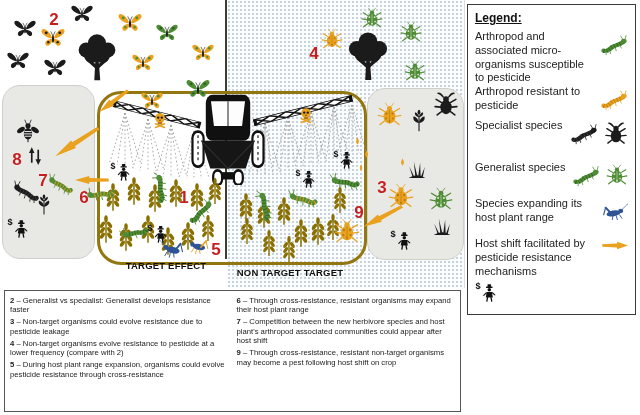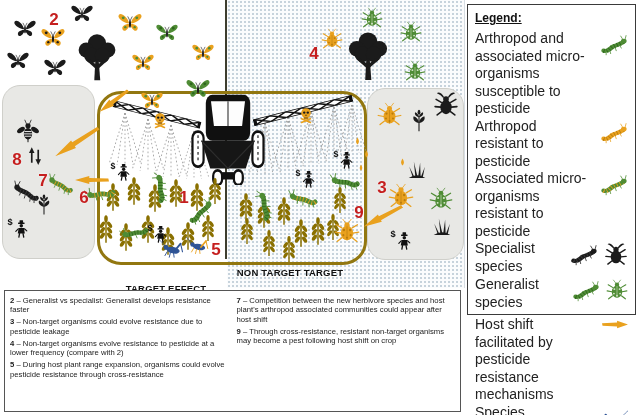--- a/index.html
+++ b/index.html
@@ -21,21 +21,21 @@
             transform:translate(-50%,-50%);white-space:nowrap;}
   .it{position:absolute;}
   .it svg{display:block;}
   .num{position:absolute;transform:translate(-50%,-50%);font-size:17px;font-weight:bold;
        color:var(--red);line-height:1;text-shadow:0 0 2px #fff;}
   
   .legend{position:absolute;left:467px;top:4px;width:169px;height:311px;background:#fff;
           border:1.5px solid #3a3a3a;padding:6px 7px;box-sizing:border-box;}
   .lg-title{font-size:12px;font-weight:bold;text-decoration:underline;color:#111;margin-bottom:5px;}
   .lg-row{display:flex;align-items:flex-start;justify-content:space-between;}
-  .lg-text{font-size:14px;color:#222;line-height:1.25;width:112px;}
+  .lg-text{font-size:11px;color:#222;line-height:1.25;width:112px;}
   .lg-icons{display:flex;gap:6px;align-items:center;padding-top:2px;}
   .lg-icons .it{position:static;}
   .lg-row:nth-child(1){min-height:40px}.lg-row:nth-child(2){min-height:34px}
   .lg-row:nth-child(3){min-height:42px}.lg-row:nth-child(4){min-height:36px}
   .lg-row:nth-child(5){min-height:40px}.lg-row:nth-child(6){min-height:36px}
   .lg-row:nth-child(7){min-height:36px}.lg-row:nth-child(8){min-height:22px}
   
   .caption{position:absolute;left:4px;top:290px;width:457px;height:122px;background:#fff;
            border:1.5px solid #555;box-sizing:border-box;}
   .cap-title{font-size:10.5px;font-weight:bold;text-align:center;color:#111;
@@ -676,21 +676,21 @@
         <div class="num" style="left: 184px; top: 197px;">1</div>
         <div class="num" style="left: 54px; top: 19px;">2</div>
         <div class="num" style="left: 382px; top: 187px;">3</div>
         <div class="num" style="left: 314px; top: 53px;">4</div>
         <div class="num" style="left: 216px; top: 249px;">5</div>
         <div class="num" style="left: 84px; top: 197px;">6</div>
         <div class="num" style="left: 43px; top: 180px;">7</div>
         <div class="num" style="left: 17px; top: 159px;">8</div>
         <div class="num" style="left: 359px; top: 212px;">9</div>
       </div>
-    <div class="efflabel" style="left:166px;top:288px">TARGET EFFECT</div>
+    <div class="efflabel" style="left:166px;top:265px">TARGET EFFECT</div>
     <div class="efflabel" style="left:290px;top:272px">NON TARGET TARGET</div>
   </div>
 
   <div class="legend">
     <div class="lg-title">Legend:</div>
     <div id="lg-rows">
         <div class="lg-row">
           <div class="lg-text">Arthropod and associated micro-organisms susceptible to pesticide</div>
           <div class="lg-icons">
             <div class="it" style="width: 28px; height: 24px; --c1: #4f8c35; --c2: #2e661d;">
@@ -704,30 +704,20 @@
           <div class="lg-text">Arthropod resistant to pesticide</div>
           <div class="lg-icons">
             <div class="it" style="width: 28px; height: 24px; --c1: #e9a11e; --c2: #b97c0c;">
               <svg viewBox="0 0 100 100" width="100%" height="100%" preserveAspectRatio="none">
                 <use href="#sym-caterpillar"></use>
               </svg>
             </div>
           </div>
         </div>
         <div class="lg-row">
-          <div class="lg-text">Associated micro-organisms resistant to pesticide</div>
-          <div class="lg-icons">
-            <div class="it" style="width: 28px; height: 24px; --c1: #4f8c35; --c2: #e9a11e;">
-              <svg viewBox="0 0 100 100" width="100%" height="100%" preserveAspectRatio="none">
-                <use href="#sym-caterpillar"></use>
-              </svg>
-            </div>
-          </div>
-        </div>
-        <div class="lg-row">
           <div class="lg-text">Specialist species</div>
           <div class="lg-icons">
             <div class="it" style="width: 28px; height: 24px; --c1: #1b1b1b; --c2: #3c3c3c;">
               <svg viewBox="0 0 100 100" width="100%" height="100%" preserveAspectRatio="none">
                 <use href="#sym-caterpillar"></use>
               </svg>
             </div>
             <div class="it" style="width: 24px; height: 24px; --c1: #1b1b1b;">
               <svg viewBox="0 0 100 100" width="100%" height="100%" preserveAspectRatio="none">
                 <use href="#sym-beetle2"></use>
@@ -744,35 +734,35 @@
               </svg>
             </div>
             <div class="it" style="width: 22px; height: 22px; --c1: #4f8c35; --c2: #d8e8cc;">
               <svg viewBox="0 0 100 100" width="100%" height="100%" preserveAspectRatio="none">
                 <use href="#sym-beetle"></use>
               </svg>
             </div>
           </div>
         </div>
         <div class="lg-row">
+          <div class="lg-text">Species expanding its host plant range</div>
+          <div class="lg-icons">
+            <div class="it" style="width: 28px; height: 24px; --c1: #2f5496;">
+              <svg viewBox="0 0 100 100" width="100%" height="100%" preserveAspectRatio="none">
+                <use href="#sym-cricket"></use>
+              </svg>
+            </div>
+          </div>
+        </div>
+        <div class="lg-row">
           <div class="lg-text">Host shift facilitated by pesticide resistance mechanisms</div>
           <div class="lg-icons">
             <div class="it" style="width: 26px; height: 13px; --c1: #e9a11e;">
               <svg viewBox="0 0 100 100" width="100%" height="100%" preserveAspectRatio="none">
                 <use href="#sym-arrow"></use>
-              </svg>
-            </div>
-          </div>
-        </div>
-        <div class="lg-row">
-          <div class="lg-text">Species expanding its host plant range</div>
-          <div class="lg-icons">
-            <div class="it" style="width: 28px; height: 24px; --c1: #2f5496;">
-              <svg viewBox="0 0 100 100" width="100%" height="100%" preserveAspectRatio="none">
-                <use href="#sym-cricket"></use>
               </svg>
             </div>
           </div>
         </div>
         <div class="lg-row">
           <div class="lg-icons">
             <div class="it" style="width: 22px; height: 22px;">
               <svg viewBox="0 0 100 100" width="100%" height="100%" preserveAspectRatio="none">
                 <use href="#sym-farmer"></use>
               </svg>
@@ -784,19 +774,20 @@
 
   <div class="caption">
     <div class="cap-cols">
       <div class="cap-col" id="cap-left">
           <div class="cap-item"><b>2</b> – Generalist vs specialist: Generalist develops resistance faster</div>
           <div class="cap-item"><b>3</b> – Non-target organisms could evolve resistance due to pesticide leakage</div>
           <div class="cap-item"><b>4</b> – Non-target organisms evolve resistance to pesticide at a lower frequency (compare with 2)</div>
           <div class="cap-item"><b>5</b> – During host plant range expansion, organisms could evolve pesticide resistance through cross-resistance</div>
         </div>
       <div class="cap-col" id="cap-right">
+          <div class="cap-item"><b>6</b> – Through cross-resistance, resistant organisms may expand their host plant range</div>
           <div class="cap-item"><b>7</b> – Competition between the new herbivore species and host plant's arthropod associated communities could appear after host shift</div>
           <div class="cap-item"><b>9</b> – Through cross-resistance, resistant non-target organisms may become a pest following host shift on crop</div>
         </div>
     </div>
   </div>
 
 </div>
 
 </body></html>

